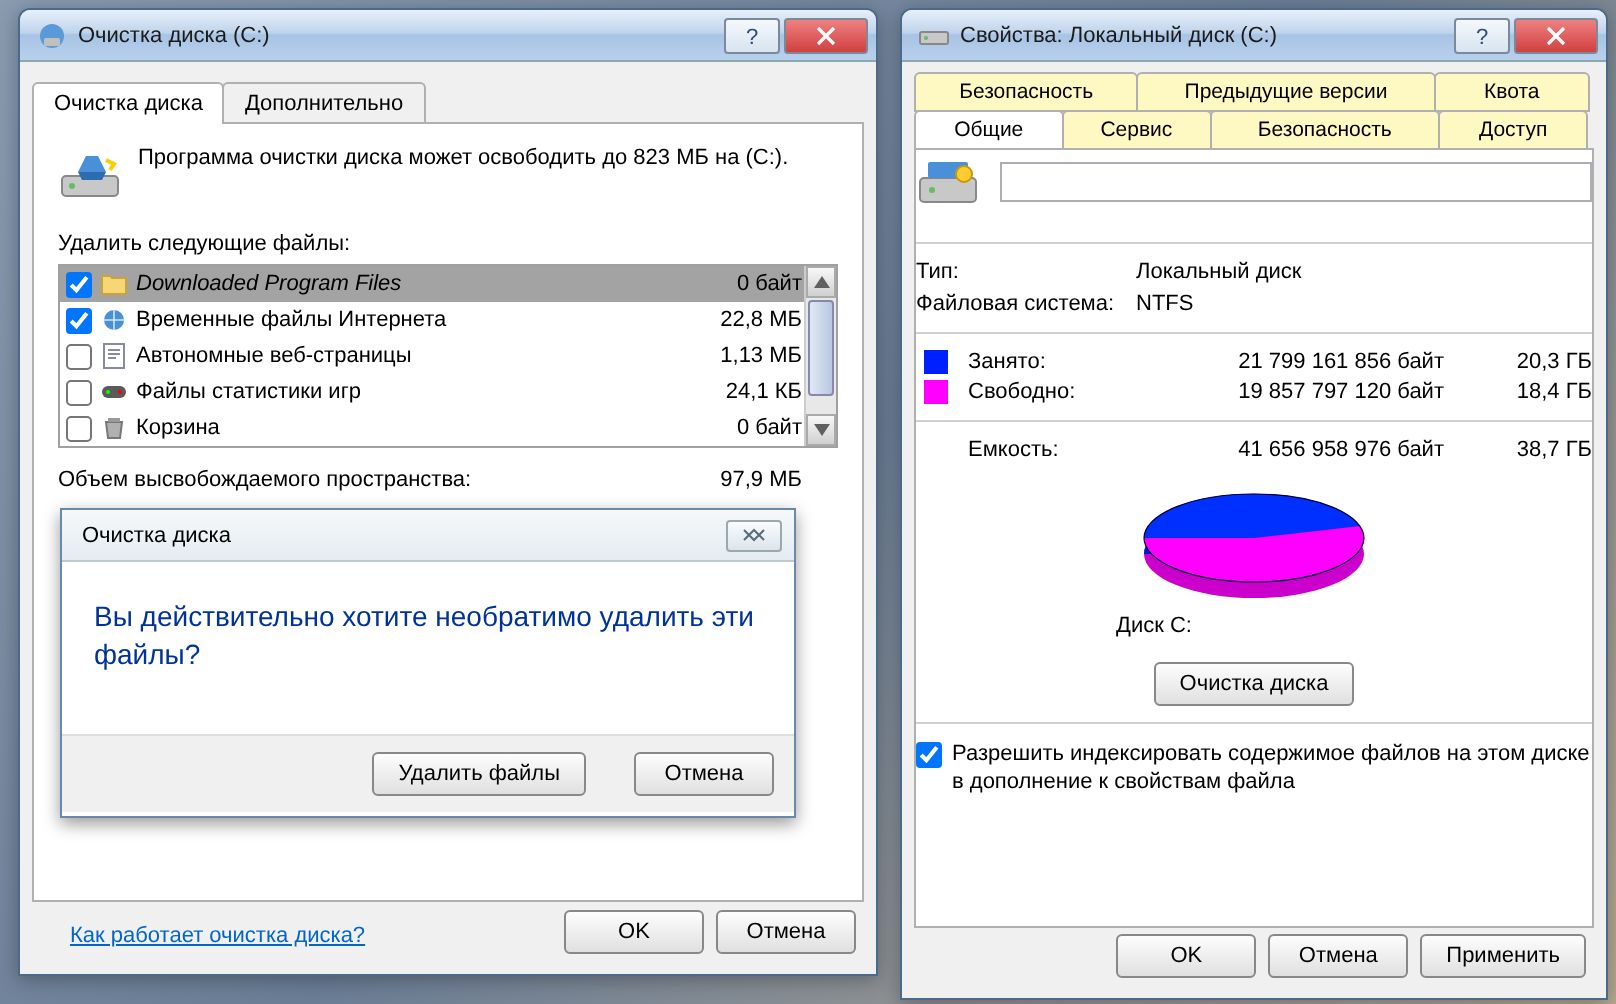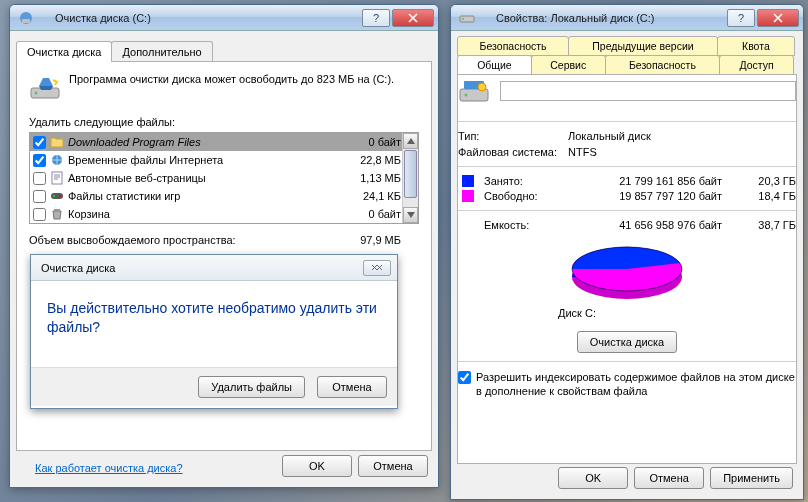--- a/index.html
+++ b/index.html
@@ -1,20 +1,20 @@
 <!DOCTYPE html>
 <html><head>
 <meta charset="utf-8">
 <style>
 * { box-sizing: border-box; margin: 0; padding: 0; font-family: "Segoe UI", Tahoma, sans-serif; font-size: 11px; }
 body { width: 808px; height: 502px; background: linear-gradient(135deg, #8a9bb0 0%, #6a7d95 50%, #b8a890 100%); overflow: hidden; position: relative; }
 .window { position: absolute; background: #f0f0f0; border: 1px solid #4a6a8a; border-radius: 6px 6px 0 0; box-shadow: 0 2px 10px rgba(0,0,0,0.3); }
 .titlebar { height: 26px; background: linear-gradient(180deg, #e8f0fa 0%, #c0d4ec 45%, #a8c4e4 50%, #b8d0ec 100%); border-radius: 5px 5px 0 0; display: flex; align-items: center; padding: 0 4px 0 8px; border-bottom: 1px solid #8aa; }
 .titlebar-icon { width: 16px; height: 16px; margin-right: 5px; }
-.titlebar-text { flex: 1; color: #1a1a1a; margin-left: 16px; }
+.titlebar-text { flex: 1; color: #1a1a1a; }
 .winbtn { width: 28px; height: 18px; margin-left: 2px; border: 1px solid #7a8a9a; background: linear-gradient(180deg, #f4f8fc 0%, #d8e4f0 100%); border-radius: 2px; display: flex; align-items: center; justify-content: center; cursor: pointer; }
 .winbtn.close { width: 42px; background: linear-gradient(180deg, #f08080 0%, #d04040 100%); color: #fff; }
 .winbtn svg { width: 10px; height: 10px; }
 .content { padding: 6px; }
 
 
 #win-cleanup { left: 9px; top: 4px; width: 430px; height: 484px; }
 .tabs { display: flex; margin-top: 4px; }
 .tab { padding: 4px 10px; border: 1px solid #b0b0b0; border-bottom: none; background: #f0f0f0; border-radius: 3px 3px 0 0; margin-right: -1px; cursor: pointer; }
 .tab.active { background: #fff; position: relative; z-index: 2; }
@@ -37,21 +37,21 @@
 .link { color: #0066cc; text-decoration: underline; cursor: pointer; position: absolute; left: 18px; bottom: -24px; }
 .bottom-buttons { position: absolute; right: 10px; bottom: 10px; display: flex; gap: 6px; }
 .btn { min-width: 70px; height: 22px; padding: 0 12px; background: linear-gradient(180deg,#fdfdfd,#e0e0e0); border: 1px solid #888; border-radius: 3px; cursor: pointer; }
 
 
 #dlg-confirm { position: absolute; left: 20px; top: 249px; width: 368px; height: 155px; background: #fff; border: 1px solid #6a88a8; box-shadow: 0 3px 8px rgba(0,0,0,0.4); }
 #dlg-confirm .dlg-title { height: 26px; background: linear-gradient(180deg,#f6f8fa,#e4ecf2); display: flex; align-items: center; padding: 0 6px 0 10px; border-bottom: 1px solid #c0c8d0; }
 #dlg-confirm .dlg-title span { flex: 1; }
 .dlg-close { width: 28px; height: 16px; border: 1px solid #9aa; border-radius: 2px; display: flex; align-items: center; justify-content: center; background: linear-gradient(180deg,#fafcfe,#dce4ec); cursor: pointer; }
 .dlg-body { padding: 18px 16px; color: #003399; font-size: 14px; line-height: 1.35; height: 86px; }
-.dlg-footer { background: #f0f0f0; border-top: 1px solid #ddd; padding: 8px 10px; display: flex; justify-content: flex-end; gap: 12px; }
+.dlg-footer { background: #f0f0f0; border-top: 1px solid #ddd; padding: 8px 10px; display: flex; justify-content: flex-end; gap: 24px; }
 
 
 #win-props { left: 450px; top: 4px; width: 354px; height: 496px; }
 #win-props .tabs-row { display: flex; flex-wrap: wrap; }
 #win-props .tab2 { padding: 3px 0; border: 1px solid #b0b0b0; background: #fef9c3; border-radius: 3px 3px 0 0; margin-right: -1px; margin-top: -1px; cursor: pointer; text-align: center; font-size: 10.5px; }
 #win-props .tab2.active { background: #fff; position: relative; z-index: 2; }
 #win-props .panel { background: #fff; border: 1px solid #b0b0b0; margin-top: -1px; padding: 0; height: 390px; position: relative; }
 .icon-row { display: flex; align-items: center; gap: 10px; margin-bottom: 14px; }
 .label-input { flex: 1; height: 20px; border: 1px solid #abadb3; padding: 0 4px; }
 .sep { border-top: 1px solid #d0d0d0; margin: 8px 0; }

